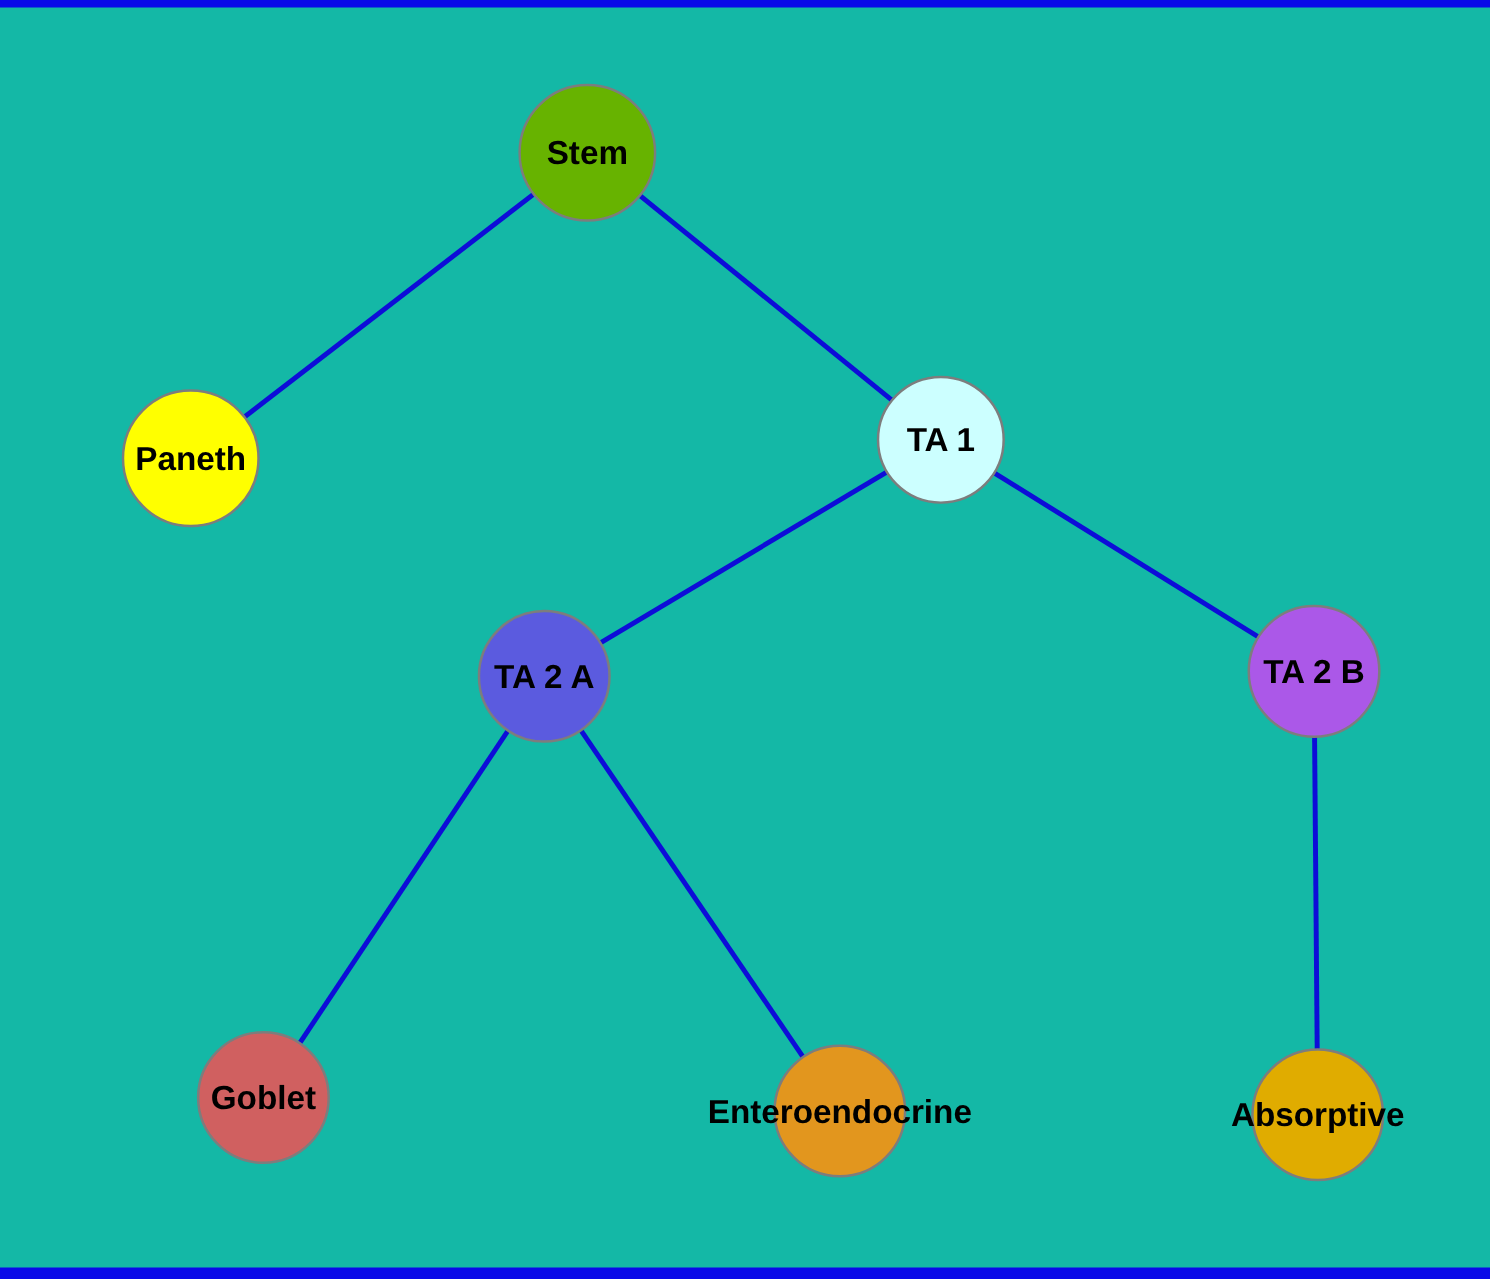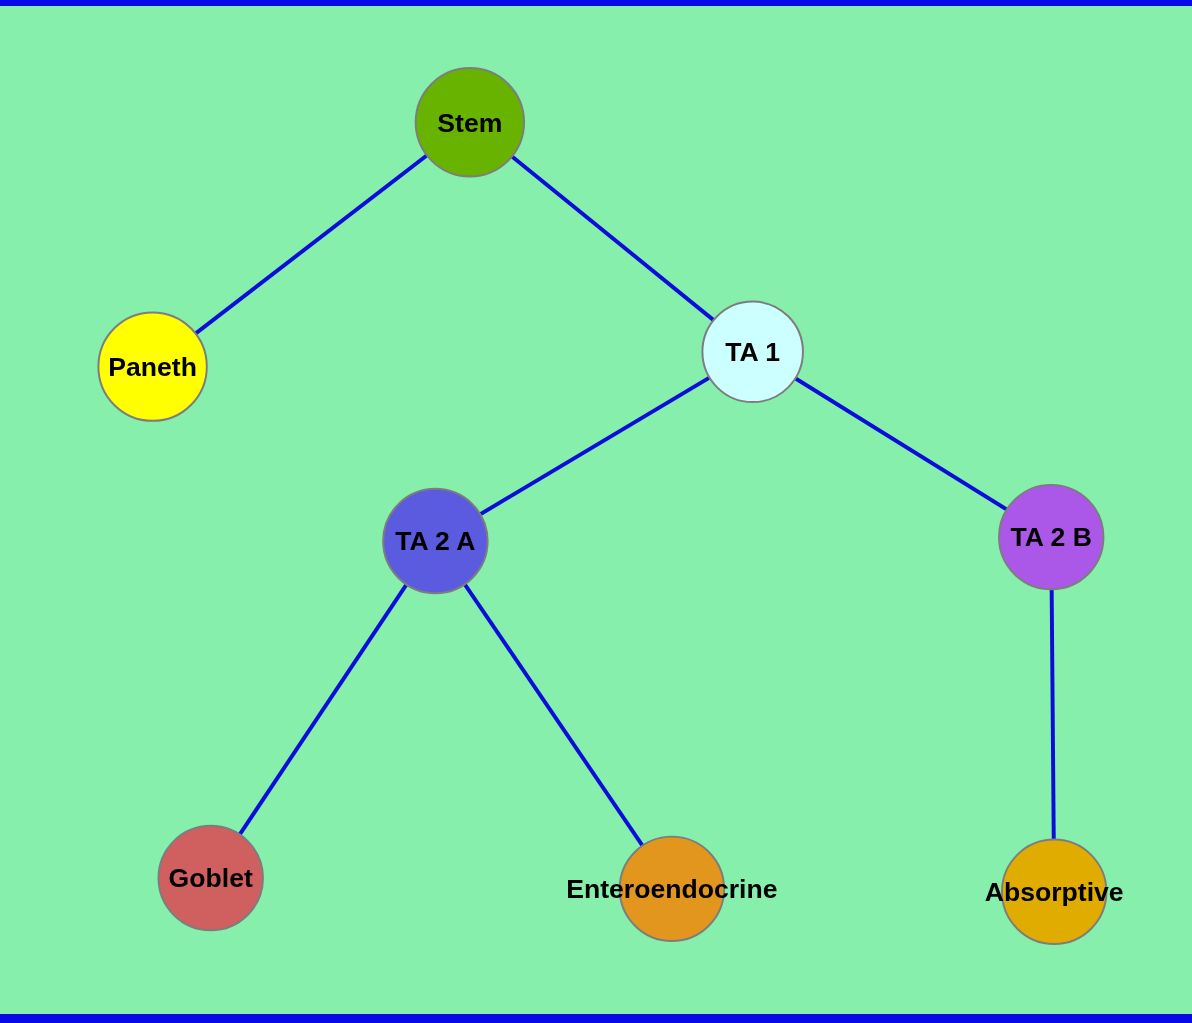--- a/index.html
+++ b/index.html
@@ -29,21 +29,21 @@
   .graph-edge {
     fill: none;
   }
   .graph-node circle {
     cursor: pointer;
   }
 </style>
 </head>
 <body>
 
-<div class="diagram-frame" id="frame" style="background: #86efac; border-top: 6px solid rgb(9, 9, 232); border-bottom: 9px solid rgb(9, 9, 232);">
+<div class="diagram-frame" id="frame" style="background: #14b8a6; border-top: 6px solid rgb(9, 9, 232); border-bottom: 9px solid rgb(9, 9, 232);">
   <svg class="graph-svg" id="graph" viewBox="0 0 1192 1023" xmlns="http://www.w3.org/2000/svg">
     <g id="edges-layer">
         <line x1="468" y1="118" x2="146" y2="366" stroke="#0d0dd8" stroke-width="4" class="graph-edge"></line>
         <line x1="468" y1="118" x2="755" y2="351" stroke="#0d0dd8" stroke-width="4" class="graph-edge"></line>
         <line x1="755" y1="351" x2="433" y2="543" stroke="#0d0dd8" stroke-width="4" class="graph-edge"></line>
         <line x1="755" y1="351" x2="1058" y2="539" stroke="#0d0dd8" stroke-width="4" class="graph-edge"></line>
         <line x1="433" y1="543" x2="205" y2="885" stroke="#0d0dd8" stroke-width="4" class="graph-edge"></line>
         <line x1="433" y1="543" x2="673" y2="896" stroke="#0d0dd8" stroke-width="4" class="graph-edge"></line>
         <line x1="1058" y1="539" x2="1061" y2="899" stroke="#0d0dd8" stroke-width="4" class="graph-edge"></line>
       </g>

